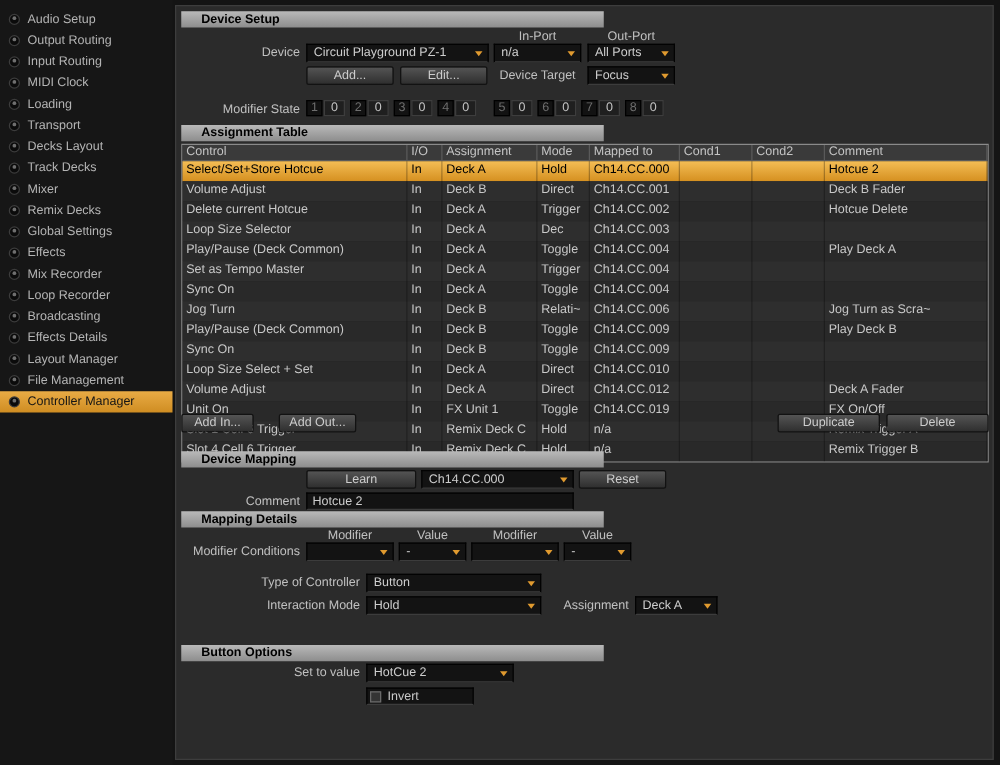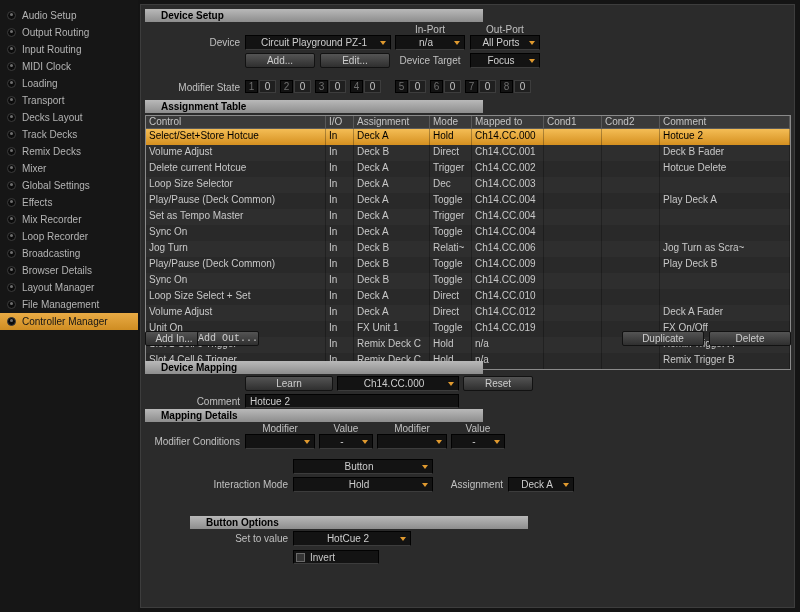--- a/index.html
+++ b/index.html
@@ -26,21 +26,21 @@
 
   .sec-hdr { height:13px; line-height:13px; width:338px; background:linear-gradient(#b9b9b9,#8d8d8d); color:#000; font-weight:bold; padding-left:16px; }
 
   .lbl { height:14px; line-height:14px; color:#c0c0c0; white-space:nowrap; }
   .r { text-align:right; }
   .c { text-align:center; }
 
   .dd { height:15px; background:#131313; border:1px solid #020202; border-bottom-color:#3c3c3c; display:flex; align-items:center; padding:0 13px 0 5px; color:#cecece; white-space:nowrap; }
   .dd-text { overflow:hidden; }
   .dd-arrow { position:absolute; right:4px; top:50%; margin-top:-2px; width:0; height:0; border-left:3.5px solid transparent; border-right:3.5px solid transparent; border-top:4px solid #e09a2f; }
-  .dd { position:absolute;justify-content:center; }
+  .dd { position:absolute; }
 
   .btn { height:15px; line-height:13px; text-align:center; background:linear-gradient(#545454,#2f2f2f); border:1px solid #121212; border-radius:2px; color:#cdcdcd; cursor:default; }
 
   .txt { height:14px; background:#131313; border:1px solid #020202; border-bottom-color:#3c3c3c; color:#cecece; font-family:"Liberation Sans",sans-serif; font-size:10px; padding:0 4px; }
 
   
   .mods { display:flex; align-items:center; height:13px; }
   .mod-pair { display:flex; gap:1px; margin-right:4px; }
   .mod-gap { margin-left:10px; }
   .mod-num { display:inline-block; width:13px; height:13px; line-height:12px; text-align:center; background:#121212; border:1px solid #000; color:#6e6e6e; }
@@ -92,49 +92,49 @@
       <div class="sb-item">
         <span class="bullet"></span>
         <span>Decks Layout</span>
       </div>
       <div class="sb-item">
         <span class="bullet"></span>
         <span>Track Decks</span>
       </div>
       <div class="sb-item">
         <span class="bullet"></span>
+        <span>Mixer</span>
+      </div>
+      <div class="sb-item">
+        <span class="bullet"></span>
         <span>Remix Decks</span>
       </div>
       <div class="sb-item">
         <span class="bullet"></span>
-        <span>Mixer</span>
-      </div>
-      <div class="sb-item">
-        <span class="bullet"></span>
         <span>Global Settings</span>
       </div>
       <div class="sb-item">
         <span class="bullet"></span>
         <span>Effects</span>
       </div>
       <div class="sb-item">
         <span class="bullet"></span>
         <span>Mix Recorder</span>
       </div>
       <div class="sb-item">
         <span class="bullet"></span>
         <span>Loop Recorder</span>
       </div>
       <div class="sb-item">
         <span class="bullet"></span>
         <span>Broadcasting</span>
       </div>
       <div class="sb-item">
         <span class="bullet"></span>
-        <span>Browser Details</span>
+        <span>Effects Details</span>
       </div>
       <div class="sb-item">
         <span class="bullet"></span>
         <span>Layout Manager</span>
       </div>
       <div class="sb-item">
         <span class="bullet"></span>
         <span>File Management</span>
       </div>
       <div class="sb-item active">
@@ -369,21 +369,21 @@
             <div class="td" style="width: 42px;">Hold</div>
             <div class="td" style="width: 72px;">n/a</div>
             <div class="td" style="width: 58px;"></div>
             <div class="td" style="width: 58px;"></div>
             <div class="td" style="flex: 1 1 0%;">Remix Trigger B</div>
           </div>
         </div>
     </div>
 
     <div class="btn" style="left:4px; top:326px; width:58px;">Add In...</div>
-    <div class="btn" style="left:56px; top:326px; width:62px;font-family:Liberation Mono, monospace;">Add Out...</div>
+    <div class="btn" style="left:82px; top:326px; width:62px;">Add Out...</div>
     <div class="btn" style="left:481px; top:326px; width:82px;">Duplicate</div>
     <div class="btn" style="left:568px; top:326px; width:82px;">Delete</div>
 
     <div class="sec-hdr" style="left:4px; top:356px;">Device Mapping</div>
 
     <div class="btn" style="left:104px; top:371px; width:88px;">Learn</div>
     <div class="dd" style="left:196px; top:371px; width:122px;">
       <span class="dd-text">Ch14.CC.000</span>
       <span class="dd-arrow"></span>
     </div>
@@ -410,37 +410,38 @@
     </div>
     <div class="dd" style="left:236px; top:429px; width:70px;">
       <span class="dd-text"></span>
       <span class="dd-arrow"></span>
     </div>
     <div class="dd" style="left:310px; top:429px; width:54px;">
       <span class="dd-text">-</span>
       <span class="dd-arrow"></span>
     </div>
 
+    <div class="lbl r" style="left:0; top:455px; width:147px;">Type of Controller</div>
     <div class="dd" style="left:152px; top:454px; width:140px;">
       <span class="dd-text">Button</span>
       <span class="dd-arrow"></span>
     </div>
 
     <div class="lbl r" style="left:0; top:473px; width:147px;">Interaction Mode</div>
     <div class="dd" style="left:152px; top:472px; width:140px;">
       <span class="dd-text">Hold</span>
       <span class="dd-arrow"></span>
     </div>
     <div class="lbl r" style="left:300px; top:473px; width:62px;">Assignment</div>
     <div class="dd" style="left:367px; top:472px; width:66px;">
       <span class="dd-text">Deck A</span>
       <span class="dd-arrow"></span>
     </div>
 
-    <div class="sec-hdr" style="left:4px; top:511px;margin-left:45px;">Button Options</div>
+    <div class="sec-hdr" style="left:4px; top:511px;">Button Options</div>
 
     <div class="lbl r" style="left:0; top:527px; width:147px;">Set to value</div>
     <div class="dd" style="left:152px; top:526px; width:118px;">
       <span class="dd-text">HotCue 2</span>
       <span class="dd-arrow"></span>
     </div>
 
     <div class="chk-box" style="position:absolute; left:152px; top:545px; width:86px;">
       <span class="chk"></span>
       <span>Invert</span>

